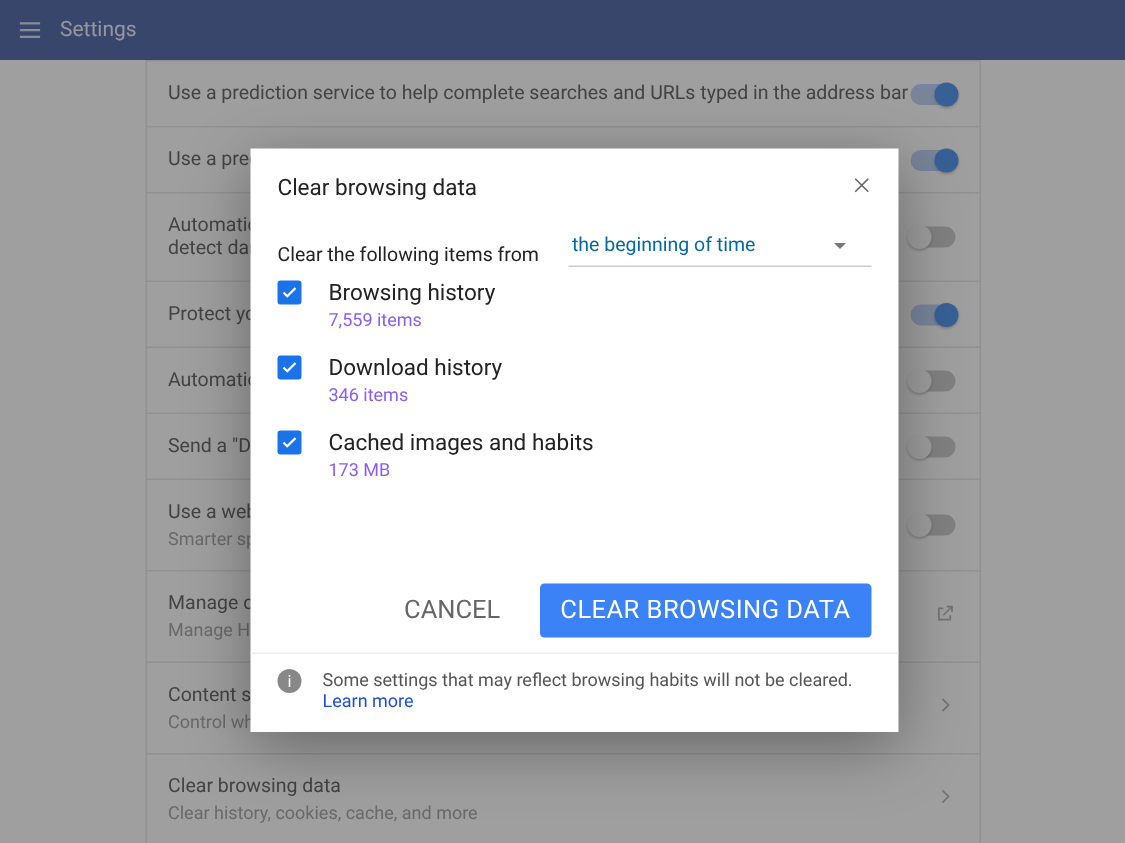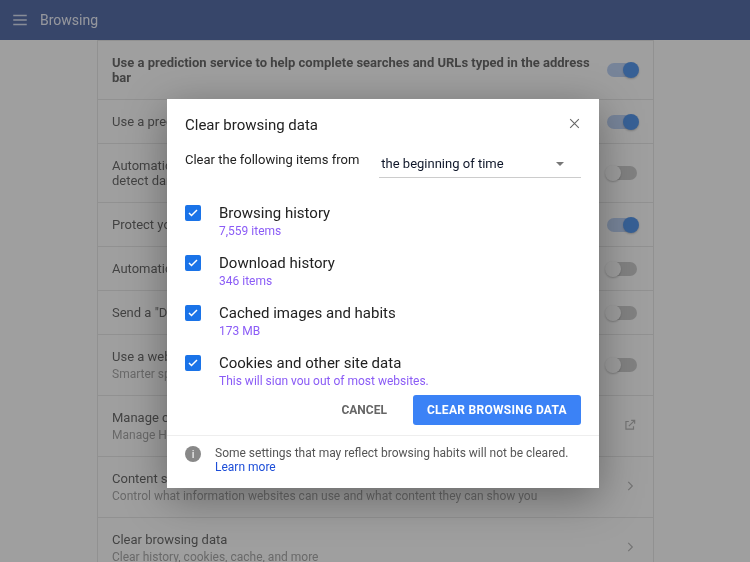--- a/index.html
+++ b/index.html
@@ -11,66 +11,66 @@
   .menu-btn svg { width: 18px; height: 18px; stroke: #cdd7ee; }
   .title { font-size: 14px; color: #e8edfa; margin-right: 20px; }
   .search-wrap { flex: 1; height: 34px; margin: 3px 80px 3px 0; background: #254aa5; border-radius: 2px; display: flex; align-items: center; padding: 0 8px; }
   .search-wrap svg { width: 16px; height: 16px; stroke: #aeb9dc; margin-right: 10px; }
   .search-wrap input { background: transparent; border: none; outline: none; color: #cdd7ee; font-size: 13px; flex: 1; }
   .search-wrap input::placeholder { color: #9fb0d8; }
 
   
   .content { position: absolute; top: 40px; left: 97px; width: 557px; }
   .row { border: 1px solid #e0e0e0; border-top: none; padding: 14px 16px 14px 14px; display: flex; align-items: center; font-size: 13px; color: #333; }
-  .row:first-child { border-top: 1px solid #e0e0e0; font-weight: bold; }
+  .row:first-child { border-top: 1px solid #e0e0e0; }
   .row .txt { flex: 1; }
   .row .sub { color: #888; font-size: 12px; margin-top: 3px; }
   .toggle { width: 30px; height: 14px; border-radius: 7px; background: #a7c3f2; position: relative; }
   .toggle .knob { width: 16px; height: 16px; border-radius: 50%; background: #1a73e8; position: absolute; top: -1px; right: -2px; box-shadow: 0 1px 2px rgba(0,0,0,.3); }
   .toggle.off { background: #bdbdbd; }
   .toggle.off .knob { background: #fafafa; left: -2px; right: auto; }
   .arrow-r svg, .open-ext svg { width: 14px; height: 14px; stroke: #9e9e9e; fill: none; }
 
   
   .scrim { position: absolute; inset: 0; background: rgba(80,80,80,.55); }
 
   
   .dialog { position: absolute; left: 167px; top: 99px; width: 432px; height: 389px; background: #fff; box-shadow: 0 10px 40px rgba(0,0,0,.35); display: flex; flex-direction: column; }
   .dlg-head { display: flex; align-items: center; padding: 16px 18px 8px 18px; }
   .dlg-head h2 { font-size: 15px; font-weight: 400; color: #222; flex: 1; }
   .close-btn svg { width: 13px; height: 13px; stroke: #666; }
   .dlg-body { padding: 10px 18px 0 18px; flex: 1; overflow: hidden; }
-  .time-row { display: flex; align-items: flex-start; font-size: 13px; color: #222; margin-bottom: 18px; }
+  .time-row { display: flex; align-items: flex-end; font-size: 13px; color: #222; margin-bottom: 0; }
   .time-row .lbl { margin-right: 20px; }
-  .time-select { flex: 1; border: none; border-bottom: 1px solid #ccc; padding: 4px 16px 6px 2px; font-size: 13px; color: #0f172a; position: relative; display: flex; justify-content: space-between; align-items: center; }
+  .time-select { flex: 1; border: none; border-bottom: 1px solid #ccc; padding: 4px 16px 6px 2px; font-size: 13px; color: #0369a1; position: relative; display: flex; justify-content: space-between; align-items: center; }
   .time-select svg { width: 10px; height: 10px; fill: #777; }
   .items { }
   .item { display: flex; padding: 8px 0; }
   .cb { width: 16px; height: 16px; border: 2px solid #1a73e8; border-radius: 2px; background: #1a73e8; margin-right: 18px; margin-top: 1px; display: flex; align-items: center; justify-content: center; }
   .cb svg { width: 12px; height: 12px; stroke: #fff; fill: none; }
   .item .txt { font-size: 15px; color: #222; }
   .item .sub { font-size: 12px; color: #8b5cf6; margin-top: 2px; }
   .dlg-actions { display: flex; justify-content: flex-end; gap: 12px; padding: 10px 18px; }
-  .btn { font-size: 12px; padding: 8px 14px; border-radius: 3px; border: none; cursor: pointer; font-weight: bold; }
+  .btn { font-size: 17px; padding: 8px 14px; border-radius: 3px; border: none; cursor: pointer; }
   .btn.flat { background: transparent; color: #666; }
   .btn.primary { background: #3b82f6; color: #fff; letter-spacing: .3px; }
   .dlg-foot { display: flex; align-items: flex-start; padding: 10px 18px 14px 18px; font-size: 12px; color: #555; border-top: 1px solid #eee; }
   .dlg-foot .info-ic { width: 16px; height: 16px; border-radius: 50%; background: #888; color: #fff; display: flex; align-items: center; justify-content: center; font-size: 11px; margin-right: 14px; flex-shrink: 0; }
   .dlg-foot a { color: #1d4ed8; text-decoration: none; }
 </style>
 </head>
 <body>
 
 <div class="topbar">
   <div class="menu-btn">
     <svg viewBox="0 0 24 24">
         <path d="M3 6h18M3 12h18M3 18h18" stroke-width="2"></path>
       </svg>
   </div>
-  <div class="title">Browsing</div>
+  <div class="title">Settings</div>
 </div>
 
 <div class="content" id="settings-list">
     <div class="row">
       <div class="txt">
         <div>Use a prediction service to help complete searches and URLs typed in the address bar</div>
       </div>
       <div class="toggle">
         <div class="knob"></div>
       </div>
@@ -201,31 +201,20 @@
           <div class="cb">
             <svg viewBox="0 0 24 24">
               <path d="M4 12l5 5L20 6" stroke-width="3"></path>
             </svg>
           </div>
           <div>
             <div class="txt">Cached images and habits</div>
             <div class="sub">173 MB</div>
           </div>
         </div>
-        <div class="item">
-          <div class="cb">
-            <svg viewBox="0 0 24 24">
-              <path d="M4 12l5 5L20 6" stroke-width="3"></path>
-            </svg>
-          </div>
-          <div>
-            <div class="txt">Cookies and other site data</div>
-            <div class="sub">This will sign you out of most websites.</div>
-          </div>
-        </div>
         <div class="item"></div>
       </div>
   </div>
   <div class="dlg-actions">
     <button class="btn flat">CANCEL</button>
     <button class="btn primary">CLEAR BROWSING DATA</button>
   </div>
   <div class="dlg-foot">
     <span class="info-ic">i</span>
     <span>

